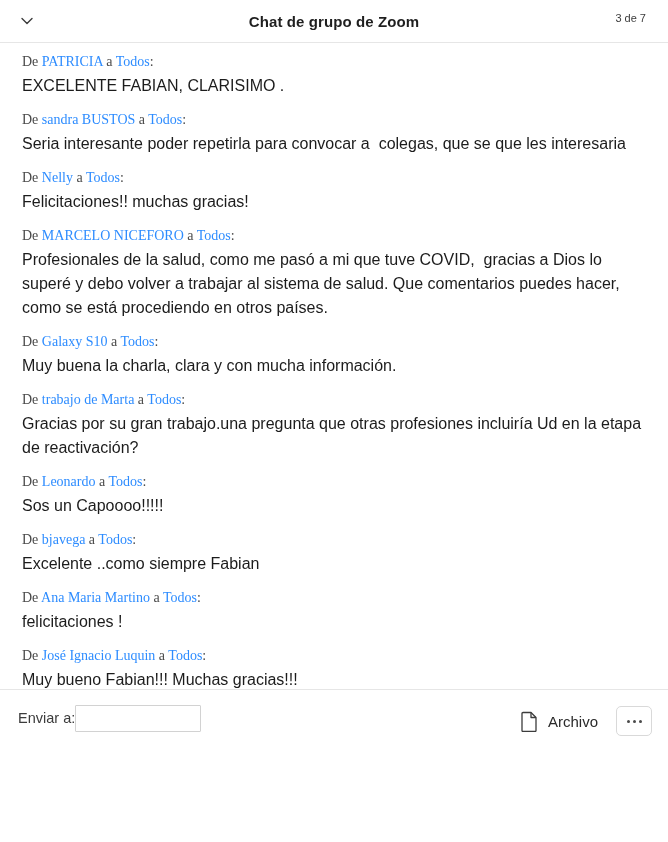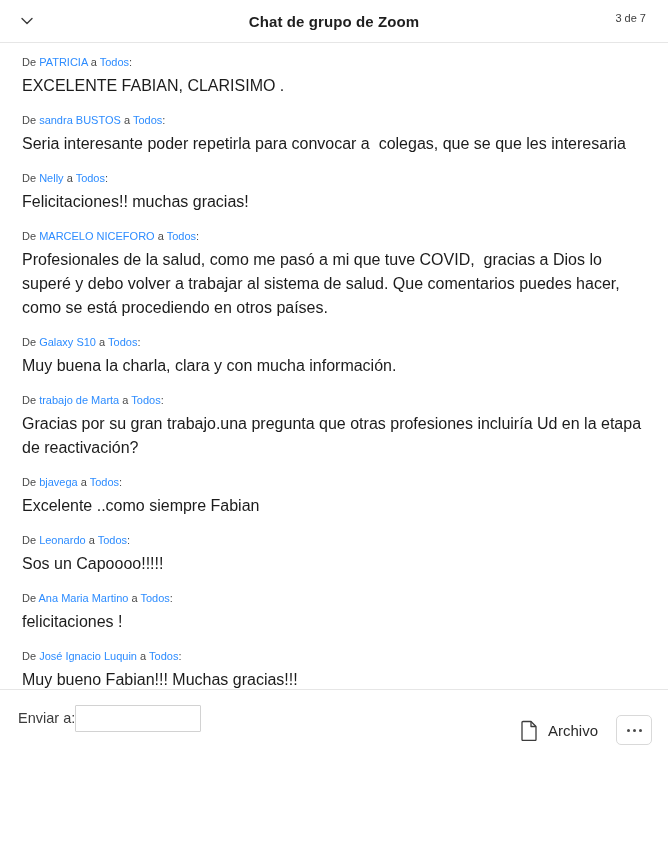--- a/index.html
+++ b/index.html
@@ -61,24 +61,25 @@
   
   .messages {
     flex: 1 1 auto;
     padding: 10px 22px 6px 22px;
     overflow: hidden;
   }
   .msg {
     margin-bottom: 13px;
   }
   .msg-header {
-    font-size: 11px;
+    font-size: 14px;
     color: #4a4a4a;
     margin-bottom: 3px;
     line-height: 18px;
+    font-family: Liberation Serif, serif;
   }
   .msg-header .from-label,
   .msg-header .to-label {
     color: #4a4a4a;
   }
   .msg-header .sender,
   .msg-header .recipient {
     color: #2d8cff;
   }
   .msg-body {
@@ -104,21 +105,21 @@
   .send-to-box {
     width: 124px;
     height: 25px;
     border: 1px solid #d2d2d2;
     background: #ffffff;
     border-radius: 1px;
   }
   .footer-right {
     position: absolute;
     right: 16px;
-    top: 12px;
+    top: 3px;
     height: 56px;
     display: flex;
     align-items: center;
     gap: 18px;
   }
   .file-btn {
     display: flex;
     align-items: center;
     gap: 9px;
     font-size: 15px;
@@ -216,35 +217,35 @@
         <span class="sender">trabajo de Marta</span>
         <span class="to-label">a</span>
         <span class="recipient">Todos</span><span>:</span>
       </div>
       <div class="msg-body">Gracias por su gran trabajo.una pregunta que otras profesiones incluiría Ud en la etapa de reactivación?</div>
     </div>
 
     <div class="msg">
       <div class="msg-header">
         <span class="from-label">De</span>
+        <span class="sender">Leonardo</span>
+        <span class="to-label">a</span>
+        <span class="recipient">Todos</span><span>:</span>
+      </div>
+      <div class="msg-body">Sos un Capoooo!!!!!</div>
+    </div>
+
+    <div class="msg">
+      <div class="msg-header">
+        <span class="from-label">De</span>
         <span class="sender">bjavega</span>
         <span class="to-label">a</span>
         <span class="recipient">Todos</span><span>:</span>
       </div>
       <div class="msg-body">Excelente ..como siempre Fabian</div>
-    </div>
-
-    <div class="msg">
-      <div class="msg-header">
-        <span class="from-label">De</span>
-        <span class="sender">Leonardo</span>
-        <span class="to-label">a</span>
-        <span class="recipient">Todos</span><span>:</span>
-      </div>
-      <div class="msg-body">Sos un Capoooo!!!!!</div>
     </div>
 
     <div class="msg">
       <div class="msg-header">
         <span class="from-label">De</span>
         <span class="sender">Ana Maria Martino</span>
         <span class="to-label">a</span>
         <span class="recipient">Todos</span><span>:</span>
       </div>
       <div class="msg-body">felicitaciones !</div>

